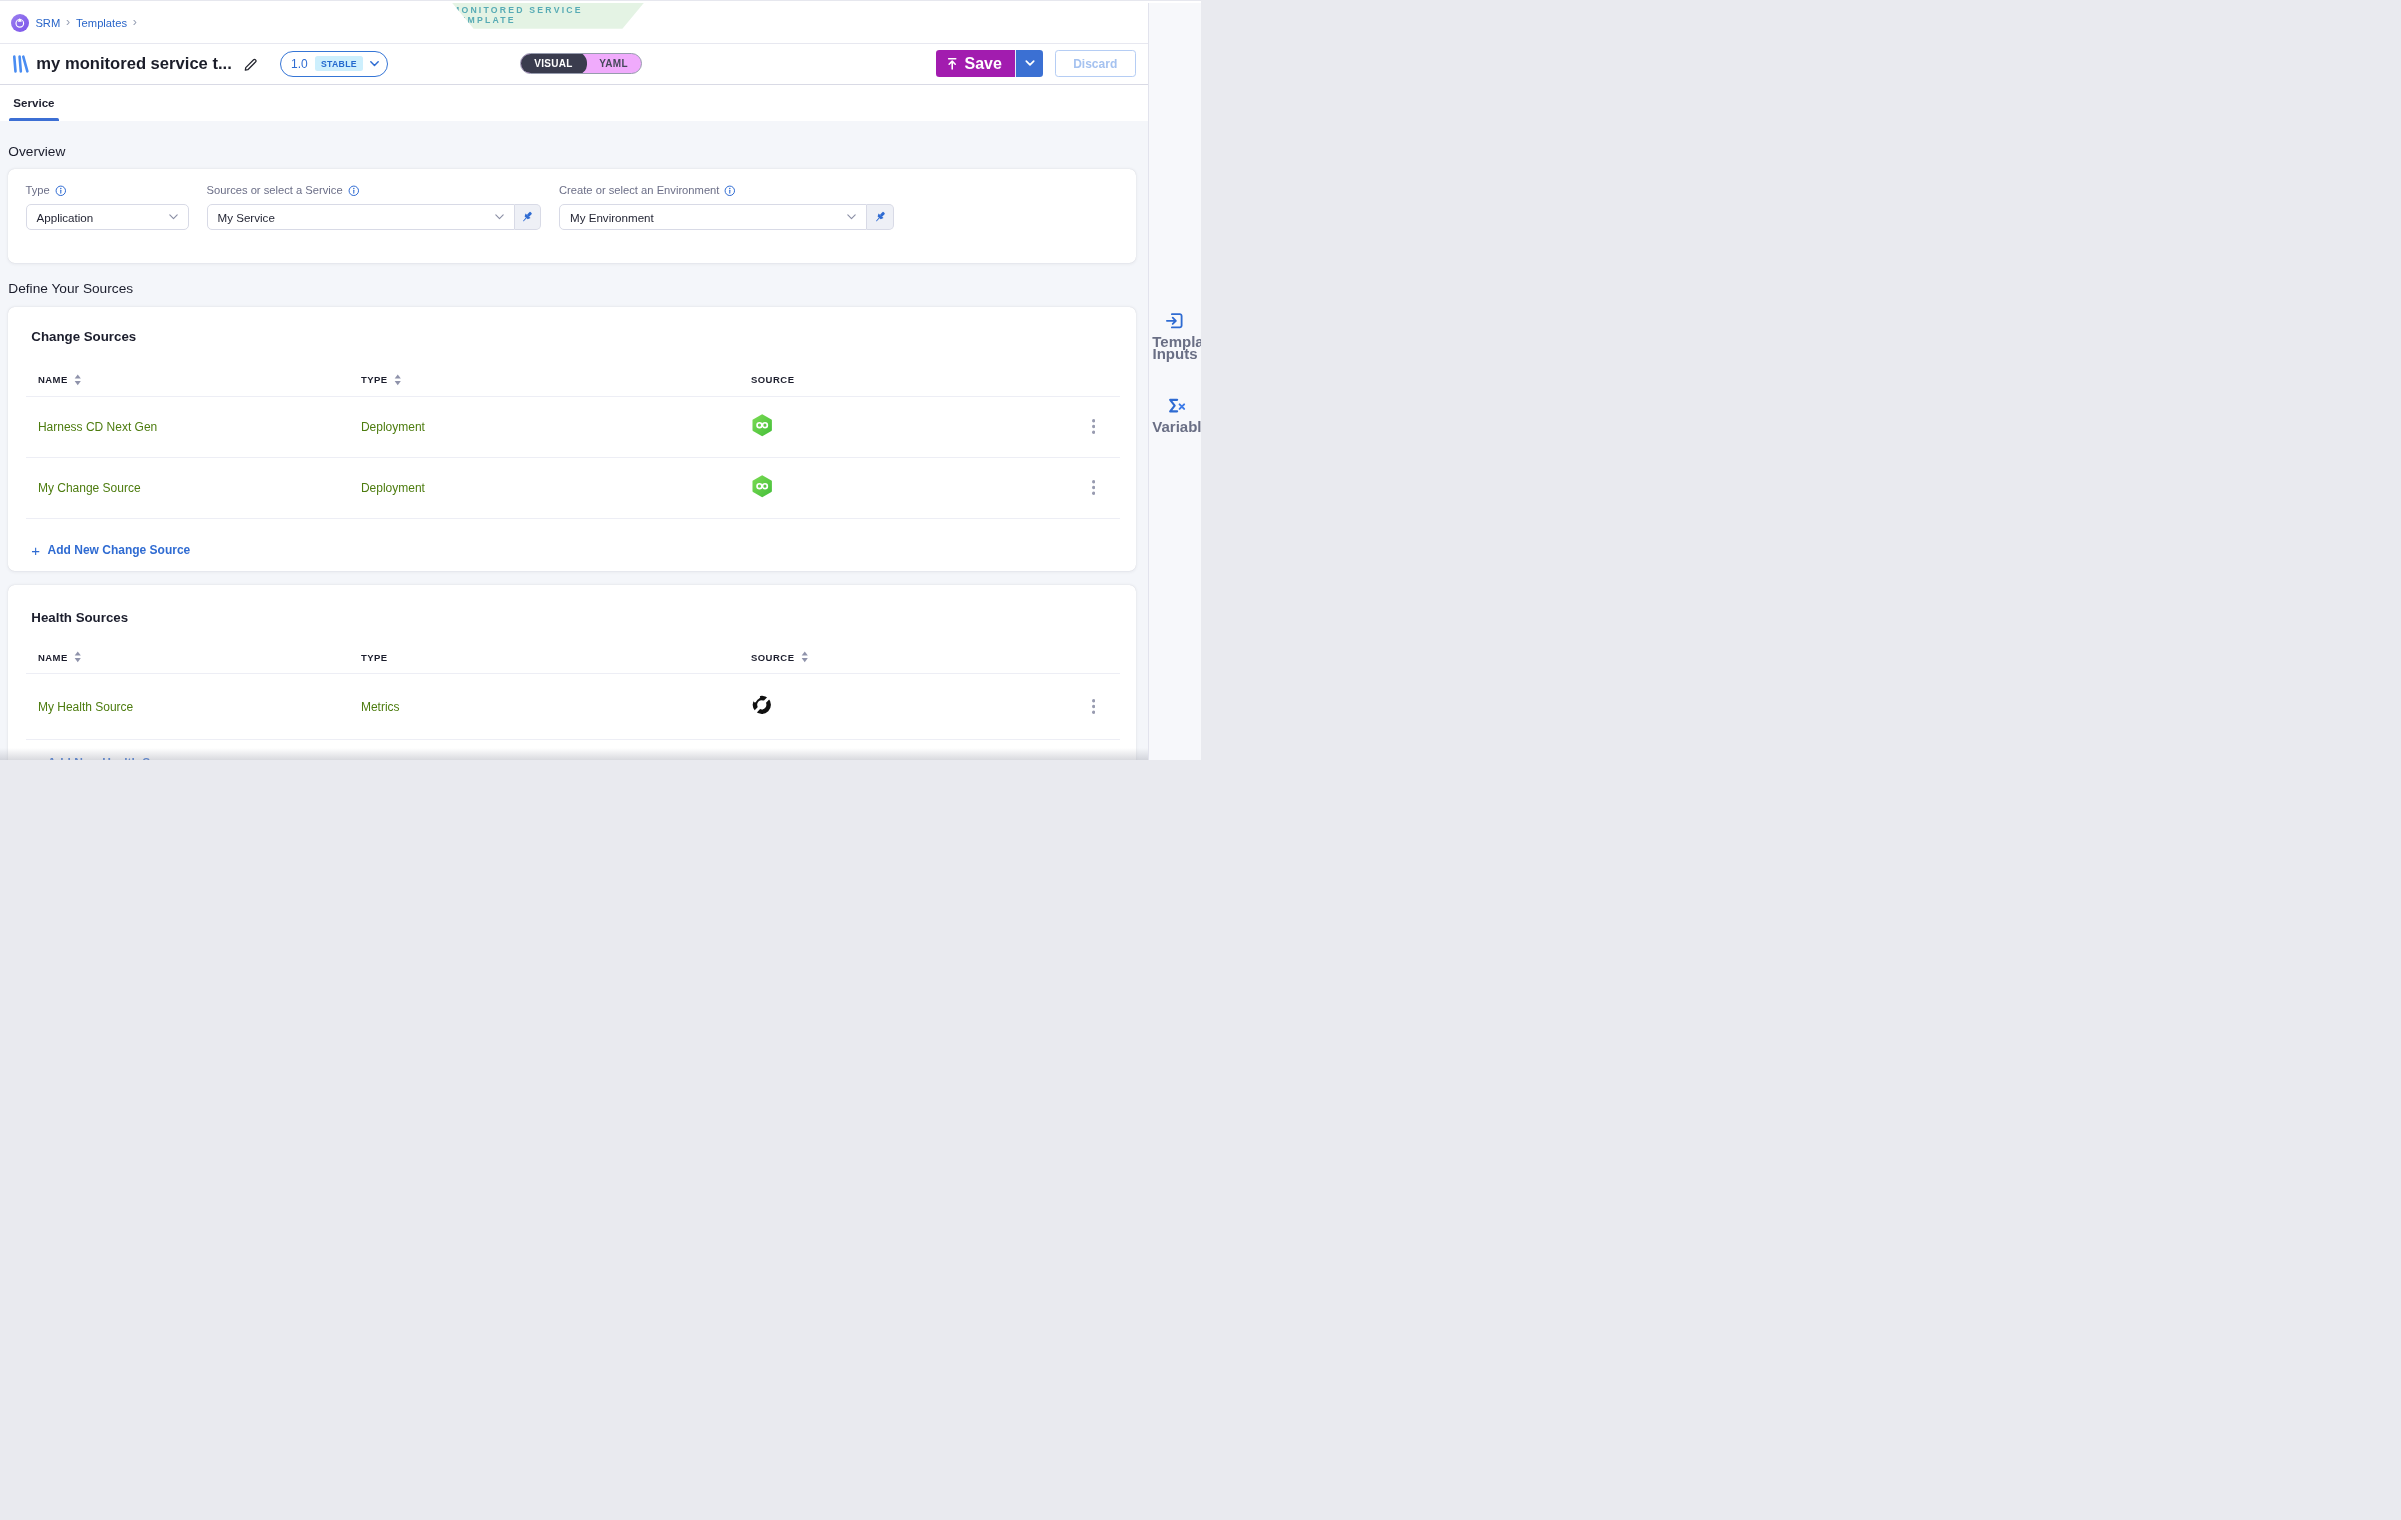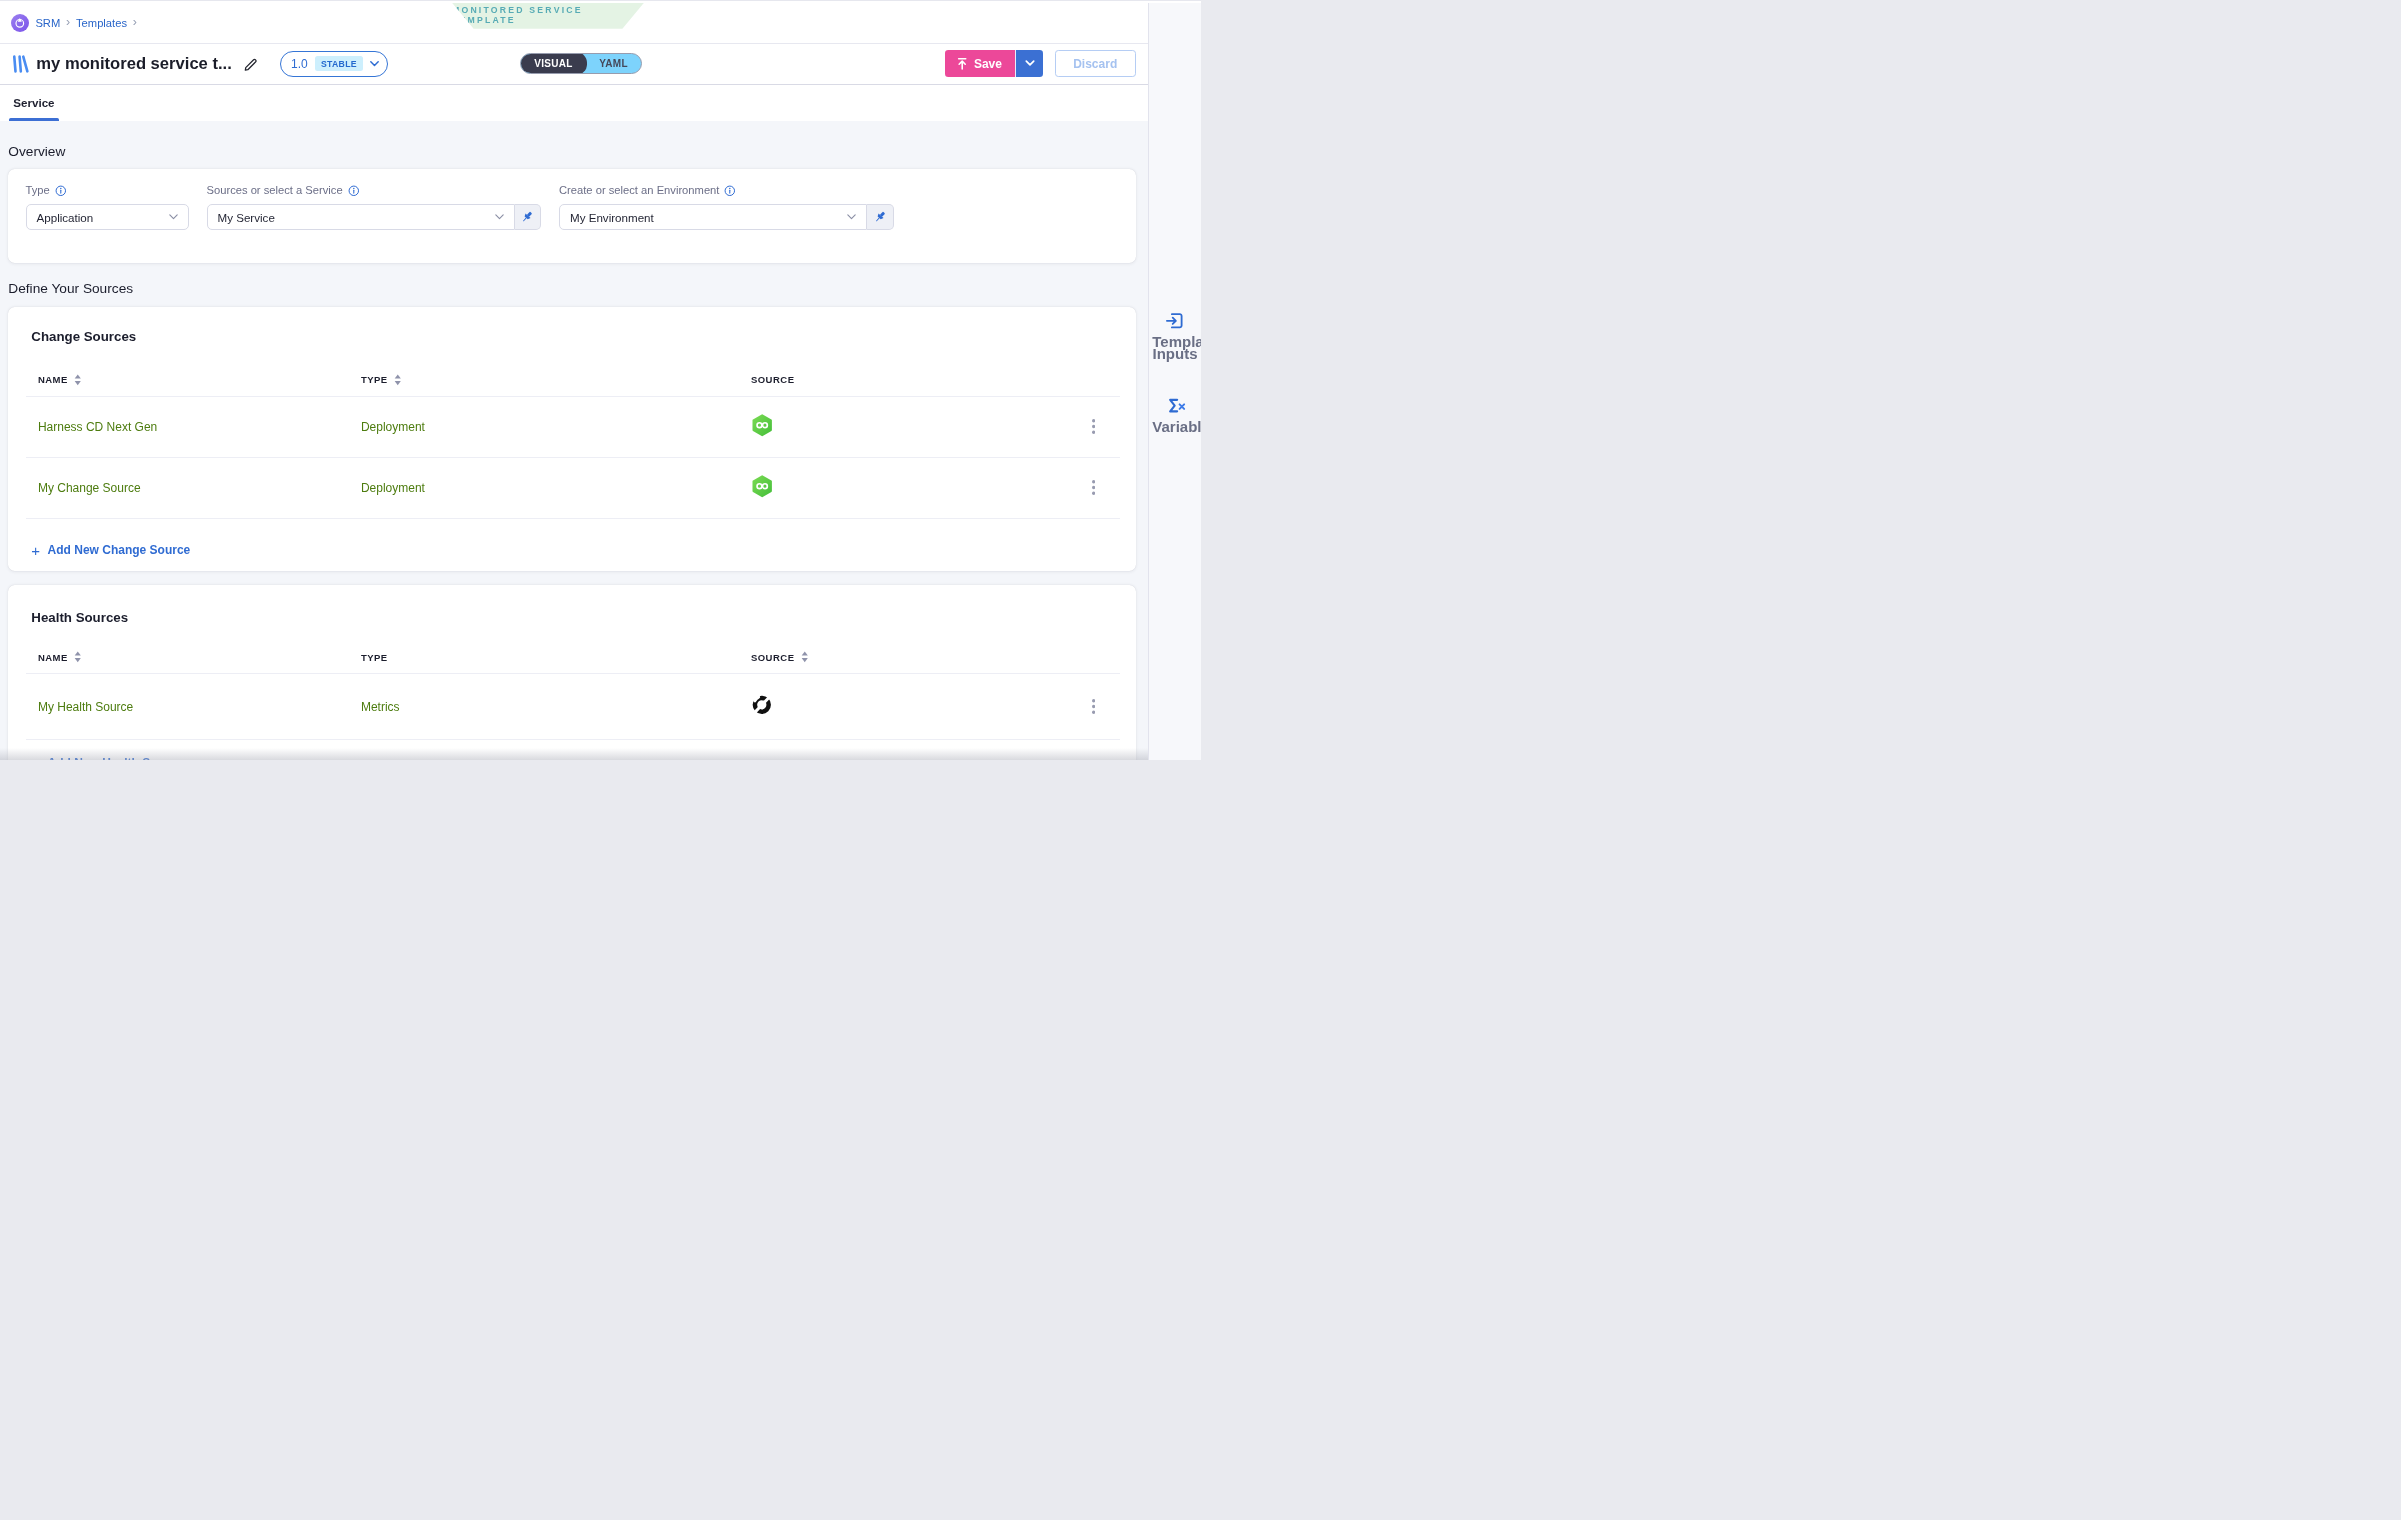--- a/index.html
+++ b/index.html
@@ -38,28 +38,28 @@
   .tpl-icon { margin-right:7.5px; display:block; }
   .doc-title { font-size:16.6px; font-weight:700; color:#1b1d29; max-width:240px; white-space:nowrap; }
   .edit-btn { background:none; border:none; margin-left:10px; cursor:pointer; display:flex; align-items:center; }
   .version-box { margin-left:22.4px; height:26px; border:1.2px solid #3575d6; border-radius:13px;
                  display:flex; align-items:center; padding:0 7.5px 0 10px; gap:7.5px; background:#fff; cursor:pointer; }
   .version-num { color:#2e6cd2; font-size:12px; }
   .version-chip { background:#cdeffd; color:#2469ce; font-size:8.7px; font-weight:700; letter-spacing:0.3px;
                   border-radius:2.5px; padding:2.5px 5.8px; }
   
   .view-toggle { position:absolute; left:520px; top:9px; height:21.6px; display:flex; align-items:center;
-                 border:0.8px solid #979cae; border-radius:11.6px; background:#7dd3fc; overflow:hidden; }
+                 border:0.8px solid #979cae; border-radius:11.6px; background:#f0abfc; overflow:hidden; }
   .seg { height:21.6px; line-height:21px; padding:0 13.3px; font-size:10px; font-weight:700; letter-spacing:0.3px;
          border:none; background:transparent; color:#45485a; cursor:pointer; font-family:inherit; }
   .seg.active { background:#3a3c4e; color:#fff; border-radius:10.8px; margin:-0.8px; height:22.4px; padding:0 14px; }
   
   .actions { margin-left:auto; display:flex; align-items:center; gap:11.6px; }
   .save-split { display:flex; border-radius:3.3px; overflow:hidden; height:26.5px; cursor:pointer; }
-  .save-main { background:#ec4899; color:#fff; font-size:12px; font-weight:700; border:none;
+  .save-main { background:#a21caf; color:#fff; font-size:16px; font-weight:700; border:none;
                display:flex; align-items:center; gap:5.8px; padding:0 13.3px 0 10.8px; cursor:pointer; font-family:inherit; }
   .save-caret { background:#3b70d3; border:none; border-left:0.8px solid #e8eefb; width:28px; display:flex;
                 align-items:center; justify-content:center; cursor:pointer; }
   .discard-btn { height:26.5px; background:#fff; border:0.8px solid #b5cdf4; border-radius:3.3px; color:#a5c2f0;
                  font-size:12px; font-weight:700; padding:0 17.4px; cursor:pointer; font-family:inherit; }
 
   
   .tab-bar { height:36px; background:#fff; display:flex; align-items:flex-end; padding:0 10.8px; flex:0 0 auto; }
   .tab { position:relative; font-size:11.6px; font-weight:700; color:#1f2130; padding:0 2.5px 11.6px; cursor:pointer; }
   .tab.active::after { content:""; position:absolute; left:-1.7px; right:-1.7px; bottom:0; height:2.5px;

